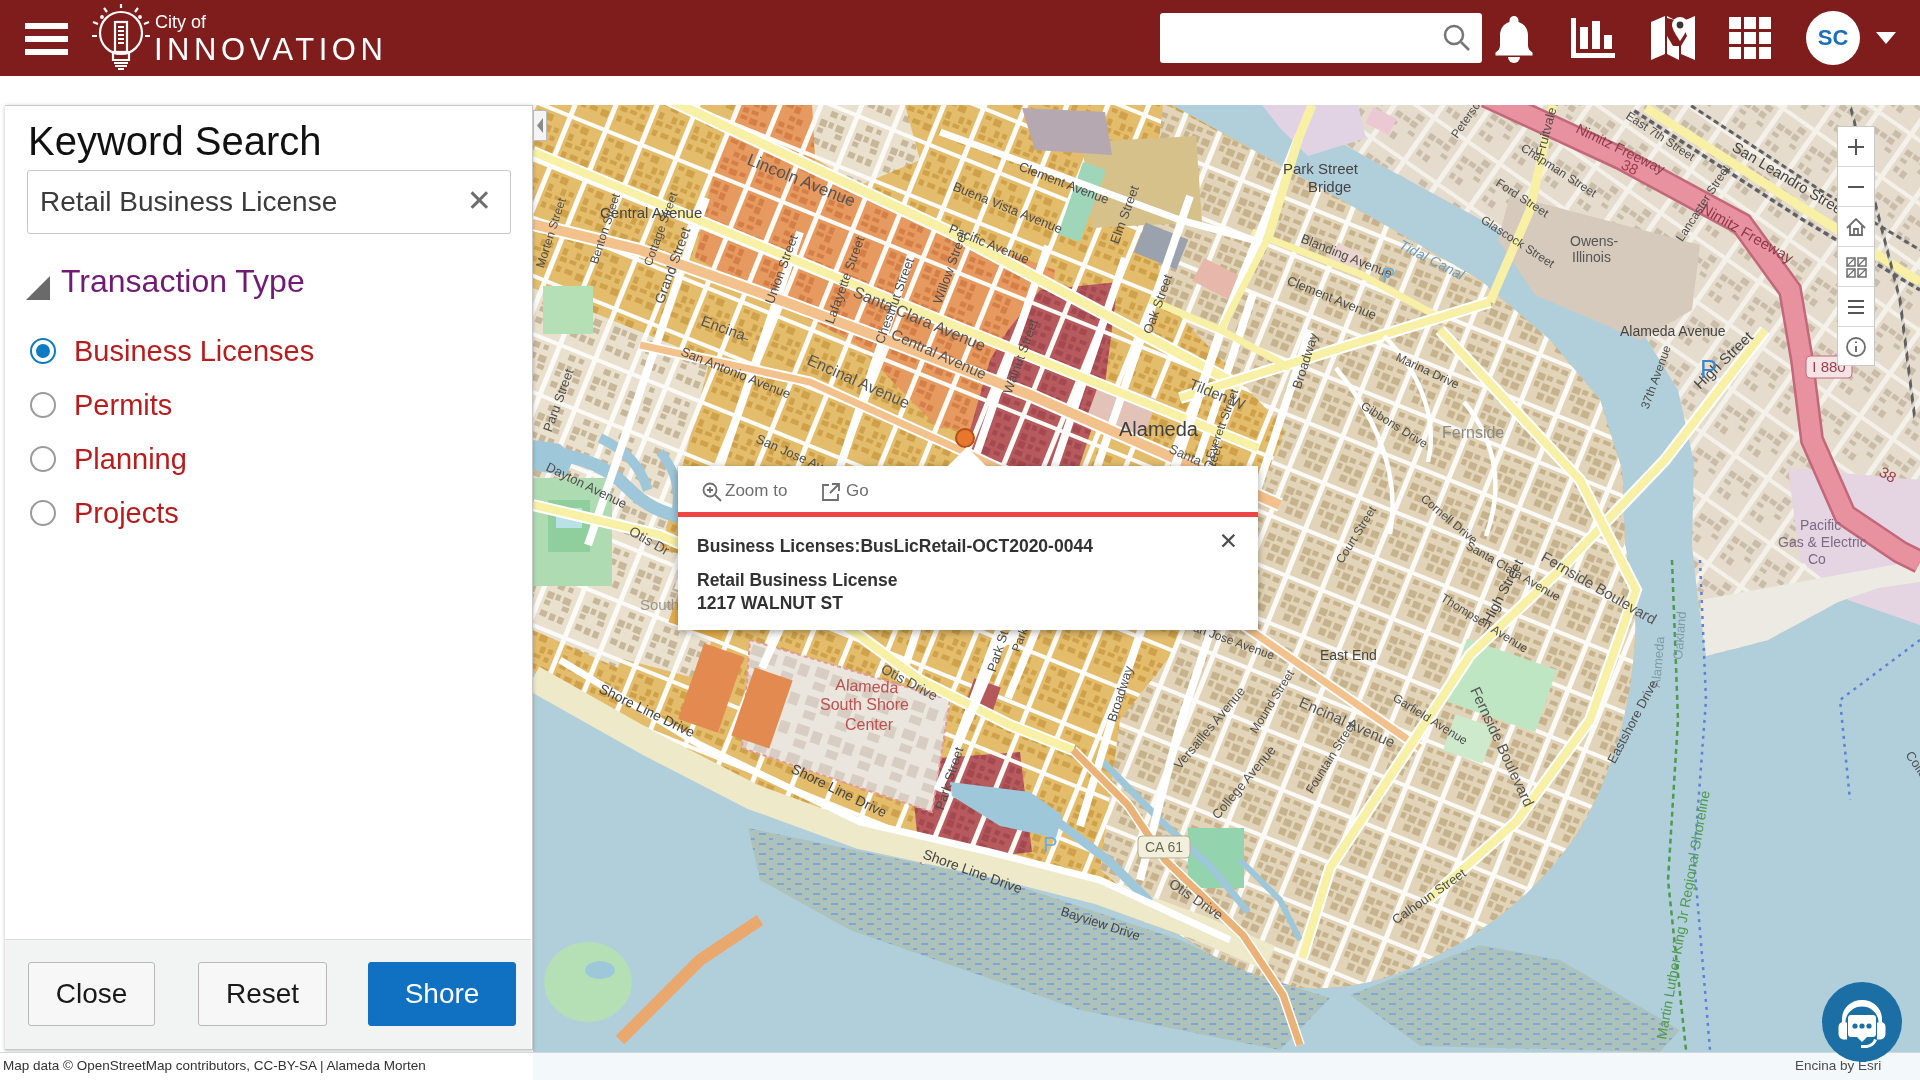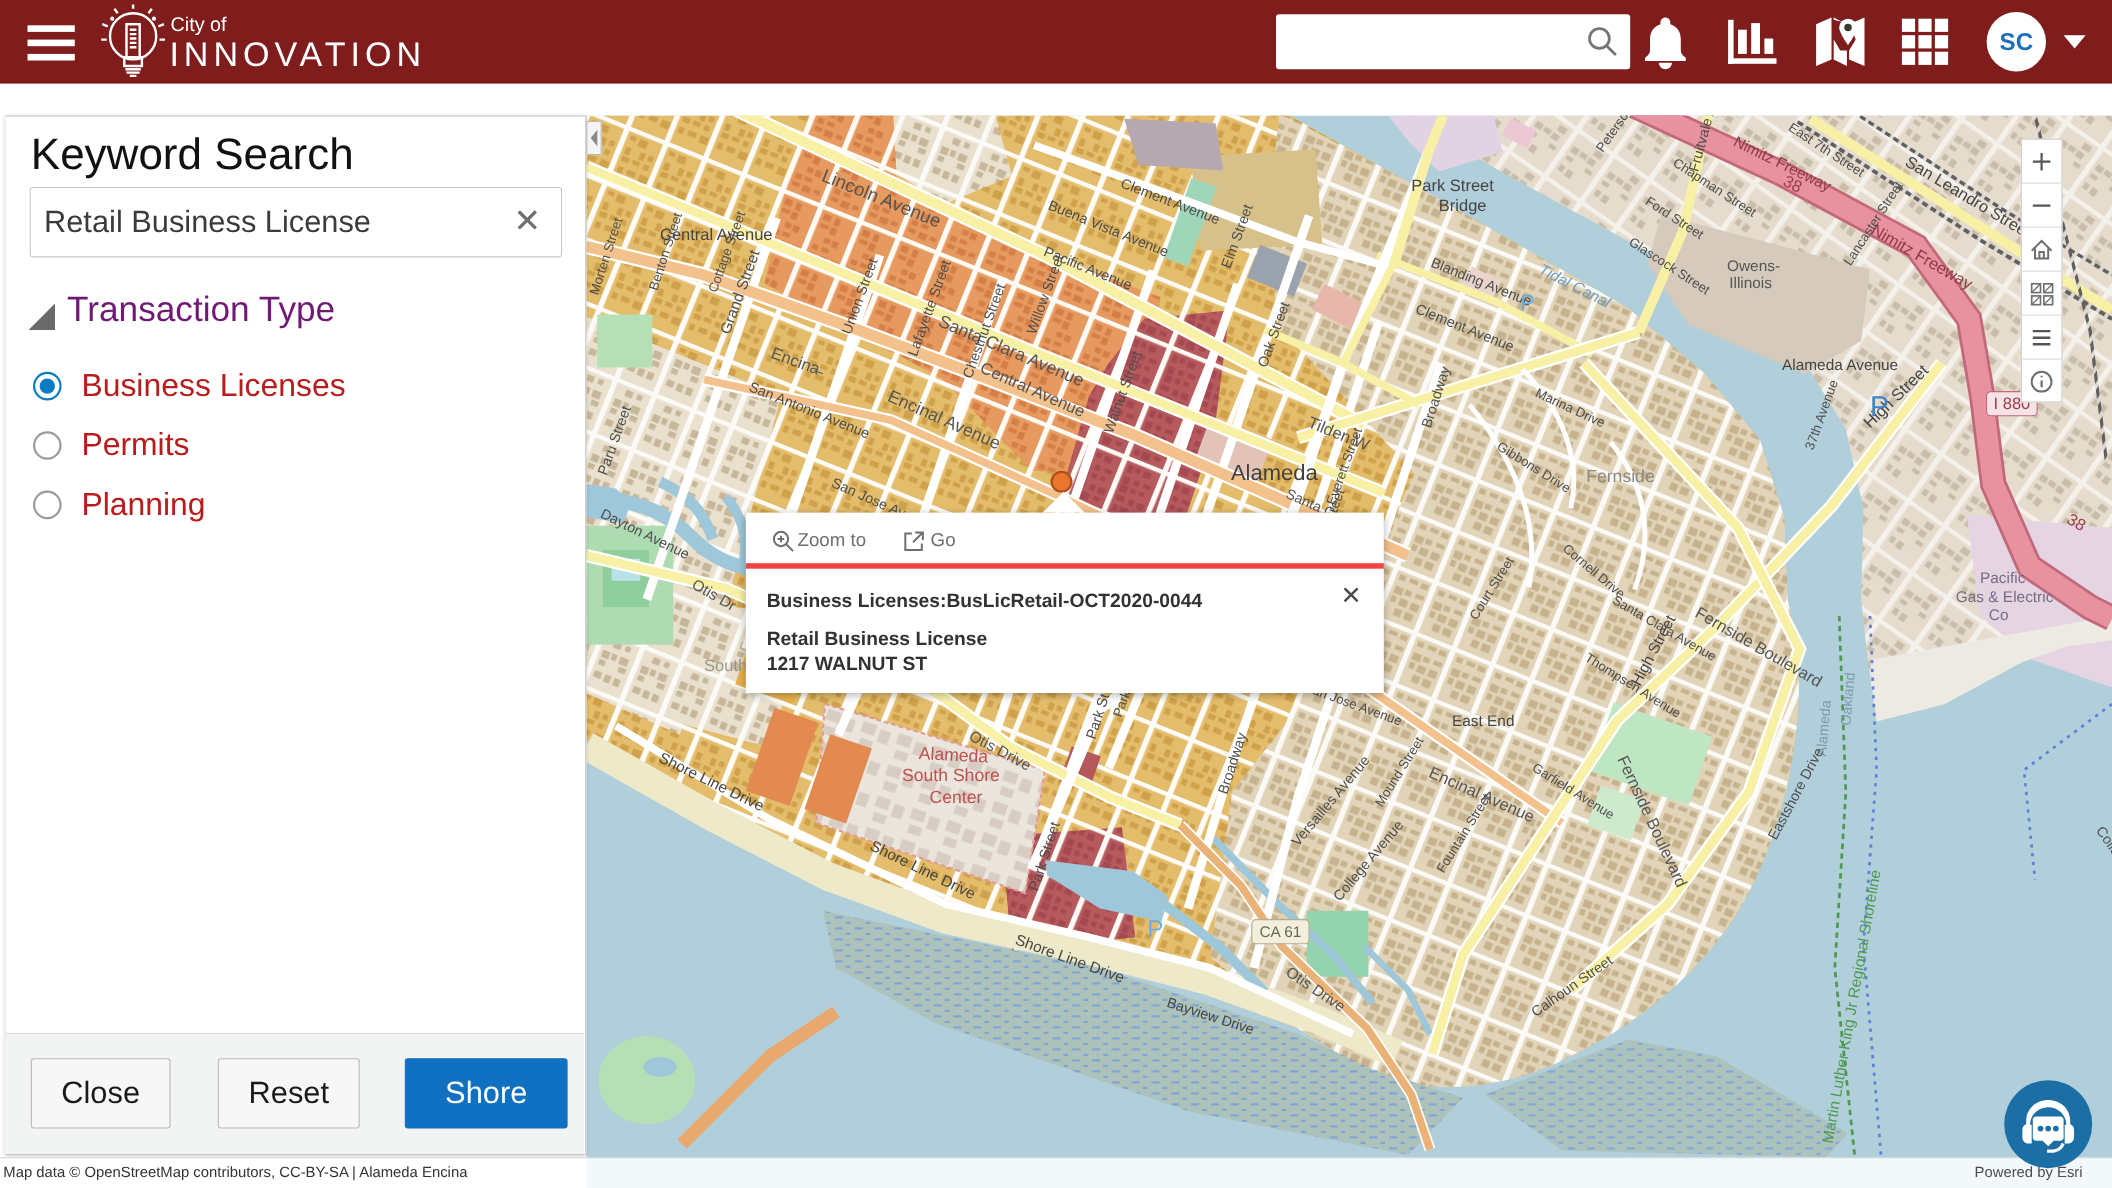--- a/index.html
+++ b/index.html
@@ -500,20 +500,24 @@
       <span>Business Licenses</span>
     </div>
   <div class="radio" style="top:286px">
       <div class="c"></div>
       <span>Permits</span>
     </div>
   <div class="radio" style="top:340px">
       <div class="c"></div>
       <span>Planning</span>
     </div>
+  <div class="radio" style="top:394px">
+      <div class="c"></div>
+      <span>Projects</span>
+    </div>
   <div id="pfoot">
     <div class="btn" id="btnclose" style="left:23px; width:127px;">Close</div>
     <div class="btn" id="btnreset" style="left:193px; width:129px;">Reset</div>
     <div class="btn" id="btnsearch" style="left:363px; width:148px;">Shore</div>
   </div>
 </div>
 
 <div id="tab">
   <svg width="12" height="29">
       <path d="M9 7 L3 14.5 L9 22 Z" fill="#8a8a8a"></path>
@@ -576,15 +580,15 @@
     </g>
     <g fill="#1b6fa4">
       <circle cx="33" cy="44" r="2.6"></circle>
         <circle cx="40" cy="44" r="2.6"></circle>
         <circle cx="47" cy="44" r="2.6"></circle>
     </g>
   </svg>
 </div>
 
 <div id="footer">
-  <span class="left">Map data © OpenStreetMap contributors, CC-BY-SA | Alameda Encina</span>
-  <span class="right">Powered by Esri</span>
+  <span class="left">Map data © OpenStreetMap contributors, CC-BY-SA | Alameda Morten</span>
+  <span class="right">Encina by Esri</span>
 </div>
 
 </body></html>

